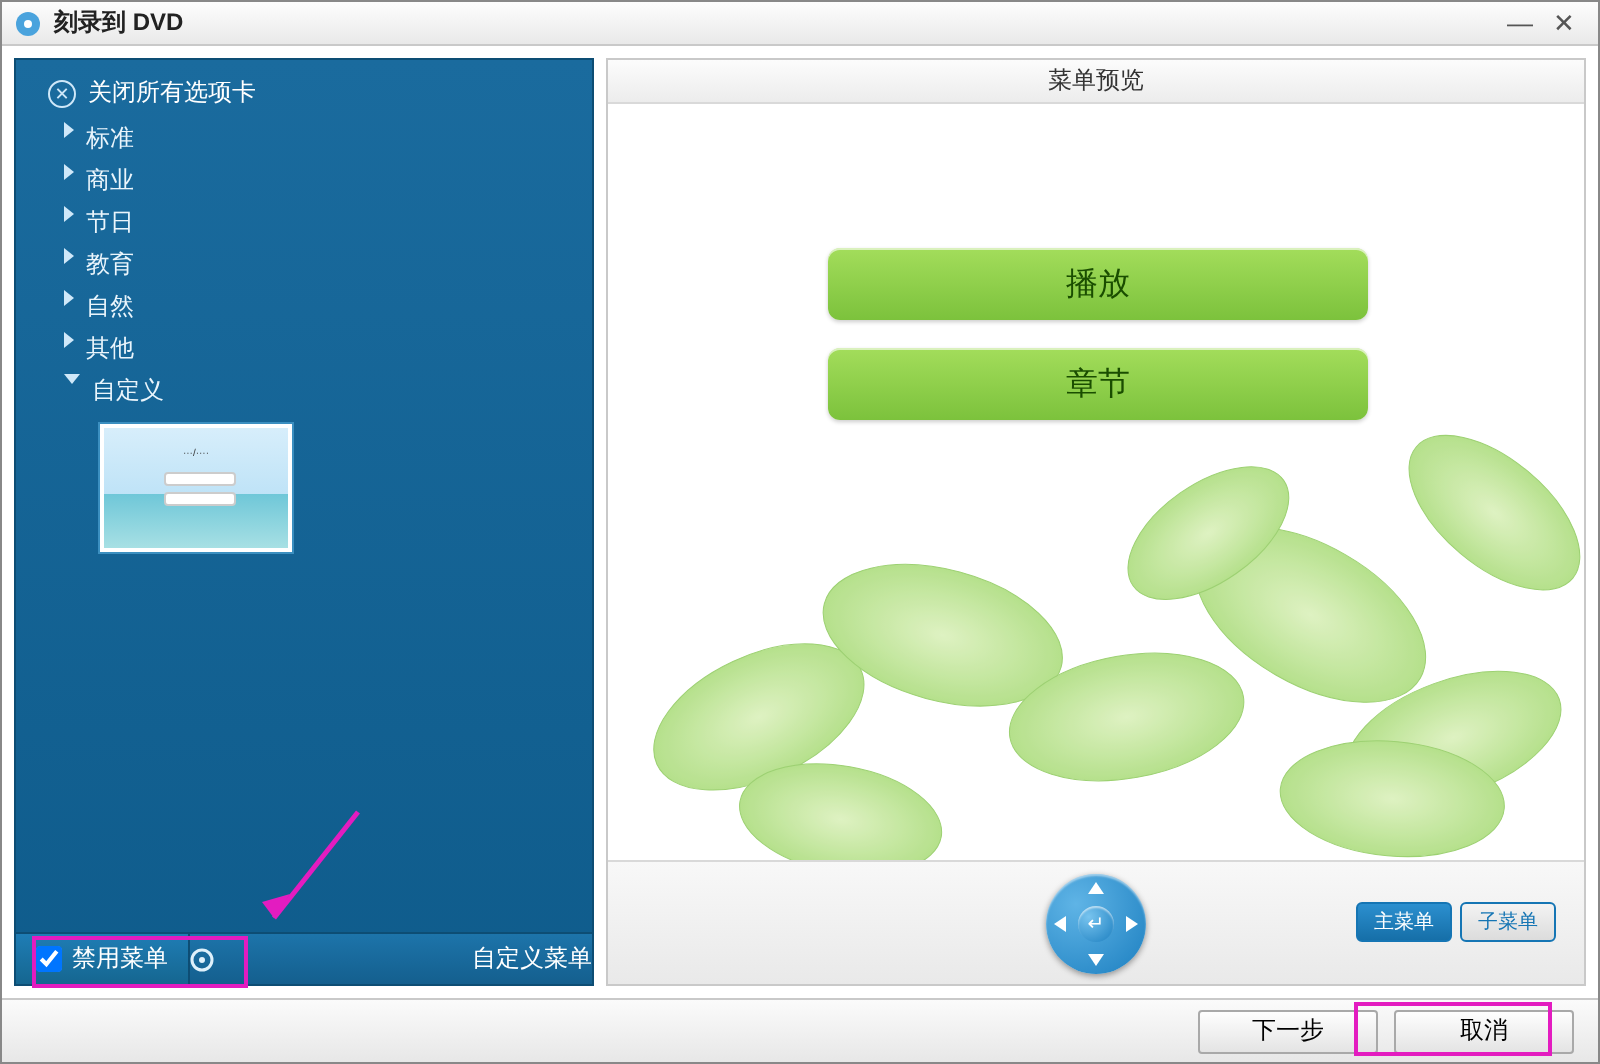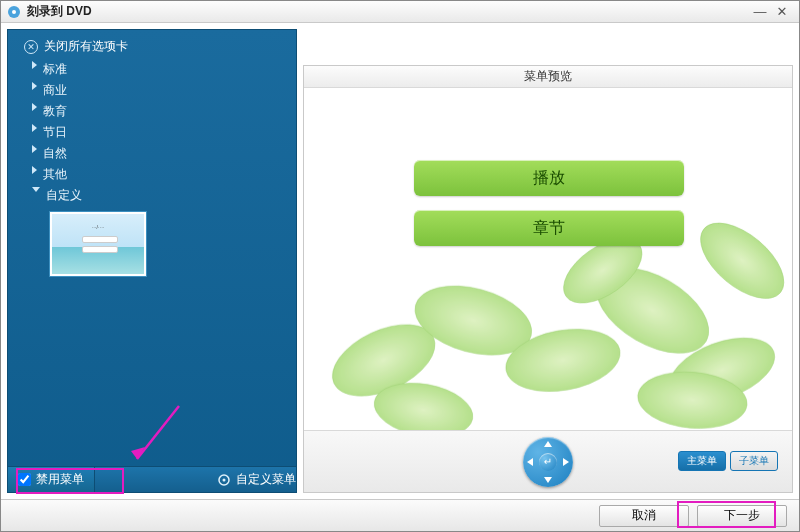--- a/index.html
+++ b/index.html
@@ -20,23 +20,23 @@
   .cat-list li .arrow { width:0;height:0;border-top:4px solid transparent;border-bottom:4px solid transparent;border-left:5px solid #cfe8f9; }
   .cat-list li.expanded .arrow { border-left:none;border-right:4px solid transparent;border-left:4px solid transparent;border-top:5px solid #cfe8f9; }
   .thumb-wrap { margin:6px 0 0 26px; width:96px; height:64px; background:#fff; border:2px solid #fff; box-shadow:0 0 0 1px #3b8fc0; position:relative; overflow:hidden;}
   .thumb-sky { position:absolute; top:0;left:0;right:0;height:55%; background:linear-gradient(#d7eefb,#bfe3f7);}
   .thumb-sea { position:absolute; bottom:0;left:0;right:0;height:45%; background:linear-gradient(#6fc7d8,#a7e0e4);}
   .thumb-txt { position:absolute; top:10px; left:0;right:0; text-align:center; font-size:5px; color:#333;}
   .thumb-btn { position:absolute; left:30px; width:36px; height:7px; background:#fff; border:1px solid #ccc; border-radius:2px;}
   .sidebar-bottom { margin-top:auto; display:flex; align-items:center; height:26px; background:linear-gradient(#1d74aa,#145f8e); border-top:1px solid #0d4d74; }
   .disable-menu { display:flex; align-items:center; gap:5px; padding:0 10px; height:100%; background:linear-gradient(#1f7db5,#156690); border-right:1px solid #0d4d74;}
   .disable-menu input { width:13px;height:13px; }
-  .custom-menu-btn { flex:1; display:flex; align-items:center; justify-content:flex-end; gap:6px; height:100%; color:#fff; cursor:default;}
+  .custom-menu-btn { flex:1; display:flex; align-items:center; justify-content:space-between; gap:6px; height:100%; color:#fff; cursor:default;}
   .gear { width:12px;height:12px; display:flex;align-items:center;justify-content:center;}
-  .preview-pane { flex:1; display:flex; flex-direction:column; border:1px solid #c9c9c9; background:#0ea5e9;margin-top:36px; }
+  .preview-pane { flex:1; display:flex; flex-direction:column; border:1px solid #c9c9c9; background:#0ea5e9; }
   .preview-header { height:22px; display:flex; align-items:center; justify-content:center; font-size:12px; color:#333; background:linear-gradient(#fcfcfc,#ececec); border-bottom:1px solid #d9d9d9;}
   .preview-body { flex:1; position:relative; overflow:hidden; background:#fff;}
   .leaves { position:absolute; inset:0; }
   .leaves svg { width:100%; height:100%; }
   .menu-title { position:absolute; top:24px; left:28px; font-size:22px; color:#333; font-weight:500;}
   .menu-btn { position:absolute; left:110px; width:270px; height:36px; border-radius:6px; background:linear-gradient(#a3dd5b,#7cc23c); box-shadow:inset 0 1px 0 rgba(255,255,255,0.6), 0 1px 2px rgba(0,0,0,0.2); color:#1a4d00; display:flex;align-items:center;justify-content:center; font-size:16px; cursor:default;}
   .menu-btn.play { top:72px; }
   .menu-btn.chapter { top:122px; }
   .preview-controls { height:62px; border-top:1px solid #d9d9d9; background:linear-gradient(#f8f8f8,#e9e9e9); display:flex; align-items:center; justify-content:center; position:relative;}
   .dpad { width:50px; height:50px; position:relative;}
@@ -89,25 +89,25 @@
           <li>
               <span class="arrow"></span>
               <span>标准</span>
             </li>
           <li>
               <span class="arrow"></span>
               <span>商业</span>
             </li>
           <li>
               <span class="arrow"></span>
+              <span>节日</span>
+            </li>
+          <li>
+              <span class="arrow"></span>
               <span>教育</span>
-            </li>
-          <li>
-              <span class="arrow"></span>
-              <span>节日</span>
             </li>
           <li>
               <span class="arrow"></span>
               <span>自然</span>
             </li>
           <li>
               <span class="arrow"></span>
               <span>其他</span>
             </li>
           <li class="expanded">
@@ -184,22 +184,22 @@
         <div class="menu-switch">
           <div class="msbtn active"><span>主菜单</span></div>
           <div class="msbtn inactive"><span>子菜单</span></div>
         </div>
       </div>
     </div>
 
   </div>
 
   <div class="footer">
+    <button>下一步</button>
     <button>取消</button>
-    <button>下一步</button>
   </div>
 
   <div class="hl-pink hl1"></div>
   <div class="hl-pink hl2"></div>
   <svg class="arrow-annot" width="60" height="70">
     <line x1="50" y1="5" x2="8" y2="58" stroke="#e31cc0" stroke-width="2.5"></line>
     <polygon points="8,58 16,46 2,50" fill="#e31cc0"></polygon>
   </svg>
 
 </div>

